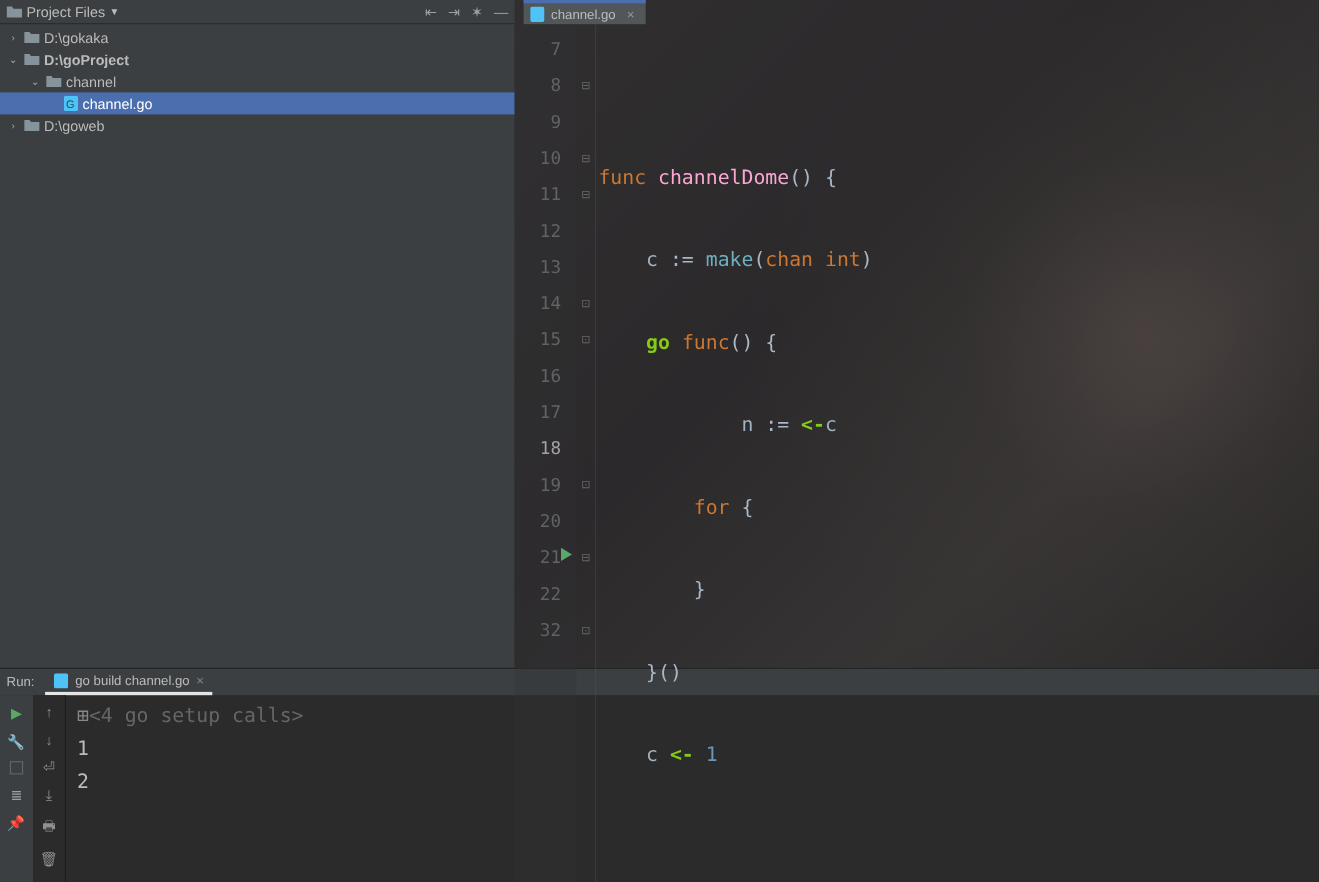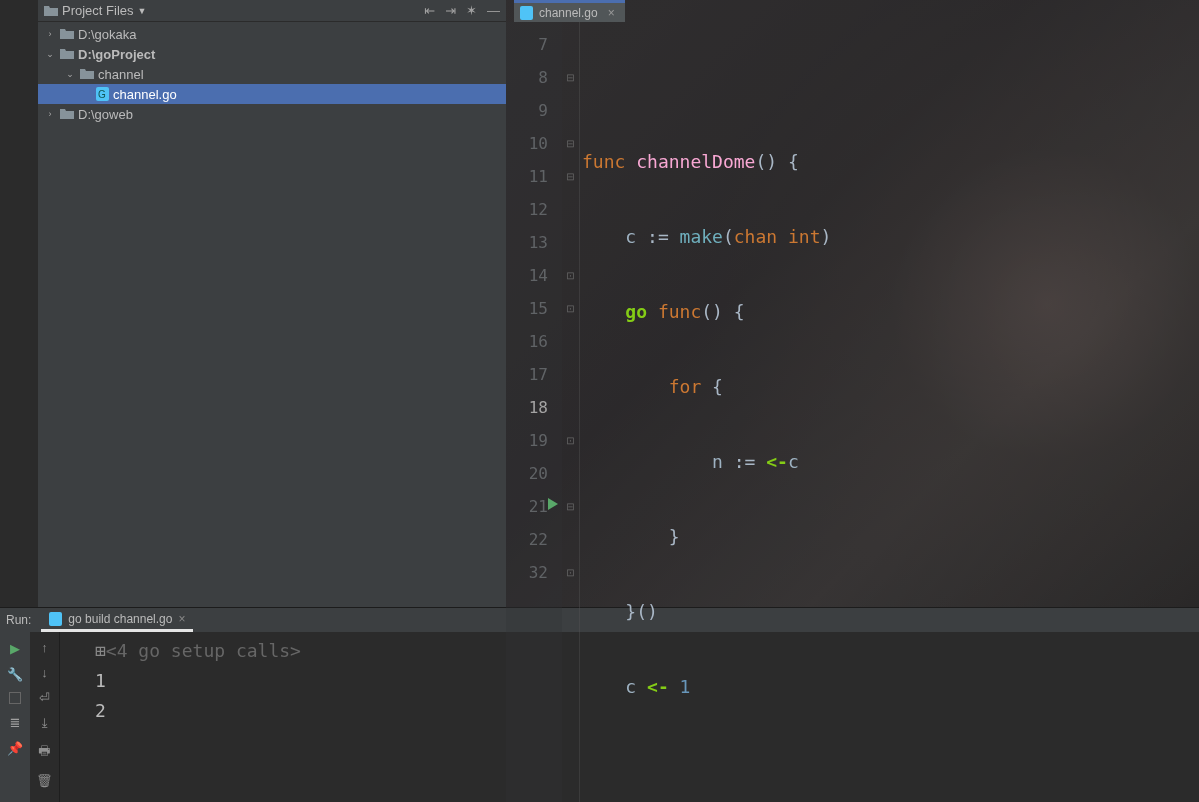--- a/index.html
+++ b/index.html
@@ -2,21 +2,21 @@
 <html><head>
 <meta charset="utf-8">
 <style>
 * { box-sizing: border-box; margin: 0; padding: 0; }
 body {
   width: 1199px; height: 802px;
   background: #2b2b2b; color: #a9b7c6;
   font-family: "Segoe UI", "Microsoft YaHei", Arial, sans-serif;
   font-size: 13px; overflow: hidden; position: relative;
 }
-.top { display: flex; height: 607px; width: 100%; padding-left: 38px; }
+.top { display: flex; height: 607px; width: 100%; }
 .sidebar {
   width: 468px; flex: 0 0 468px;
   background: #3c3f41; overflow: hidden;
   display: flex; flex-direction: column;
 }
 .sidebar-header {
   height: 22px; background: #3c3f41;
   border-bottom: 1px solid #2b2b2b;
   display: flex; align-items: center;
   padding: 0 6px; color: #bbbbbb;
@@ -109,21 +109,21 @@
   width: 30px; flex:0 0 30px; background:#2b2b2b;
   display:flex; flex-direction:column; align-items:center;
   gap:10px; padding-top:8px; color:#909090;
   border-right:1px solid #1e1e1e;
 }
 .console {
   flex:1; font-family: "Consolas", monospace; font-size: 18px;
   color: #bbbbbb; padding: 4px 10px;
 }
 .console .gray { color: #666666; }
-.console .cline { height: 30px; line-height:30px;margin-left:25px; }
+.console .cline { height: 30px; line-height:30px; }
 </style>
 </head>
 <body>
 
 <div class="top">
   <div class="sidebar">
     <div class="sidebar-header">
       <div class="sidebar-title">
         <svg class="folder" viewBox="0 0 14 12">
             <path fill="#87939a" d="M0 1h5l1 2h8v8H0z"></path>
@@ -225,22 +225,22 @@
         <div class="fc"></div>
         <div class="fc">⊟</div>
         <div class="fc"></div>
         <div class="fc">⊡</div>
       </div>
       <div class="code">
         <div class="line"></div>
         <div class="line"><span class="kw">func</span> <span class="fn">channelDome</span><span class="op">() {</span></div>
         <div class="line">    <span class="id">c</span> <span class="op">:=</span> <span class="ty">make</span>(<span class="kw">chan</span> <span class="kw">int</span>)</div>
         <div class="line">    <span class="go">go</span> <span class="kw">func</span><span class="op">() {</span></div>
+        <div class="line">            <span class="id">n</span> <span class="op">:=</span> <span class="go">&lt;-</span><span class="id">c</span></div>
         <div class="line">        <span class="kw">for</span><span class="op"> {</span></div>
-        <div class="line">            <span class="id">n</span> <span class="op">:=</span> <span class="go">&lt;-</span><span class="id">c</span></div>
         <div class="line">        <span class="op">}</span></div>
         <div class="line">    <span class="op">}()</span></div>
         <div class="line">    <span class="id">c</span> <span class="go">&lt;-</span> <span class="num">1</span></div>
         
         
         
         
         
         
         

